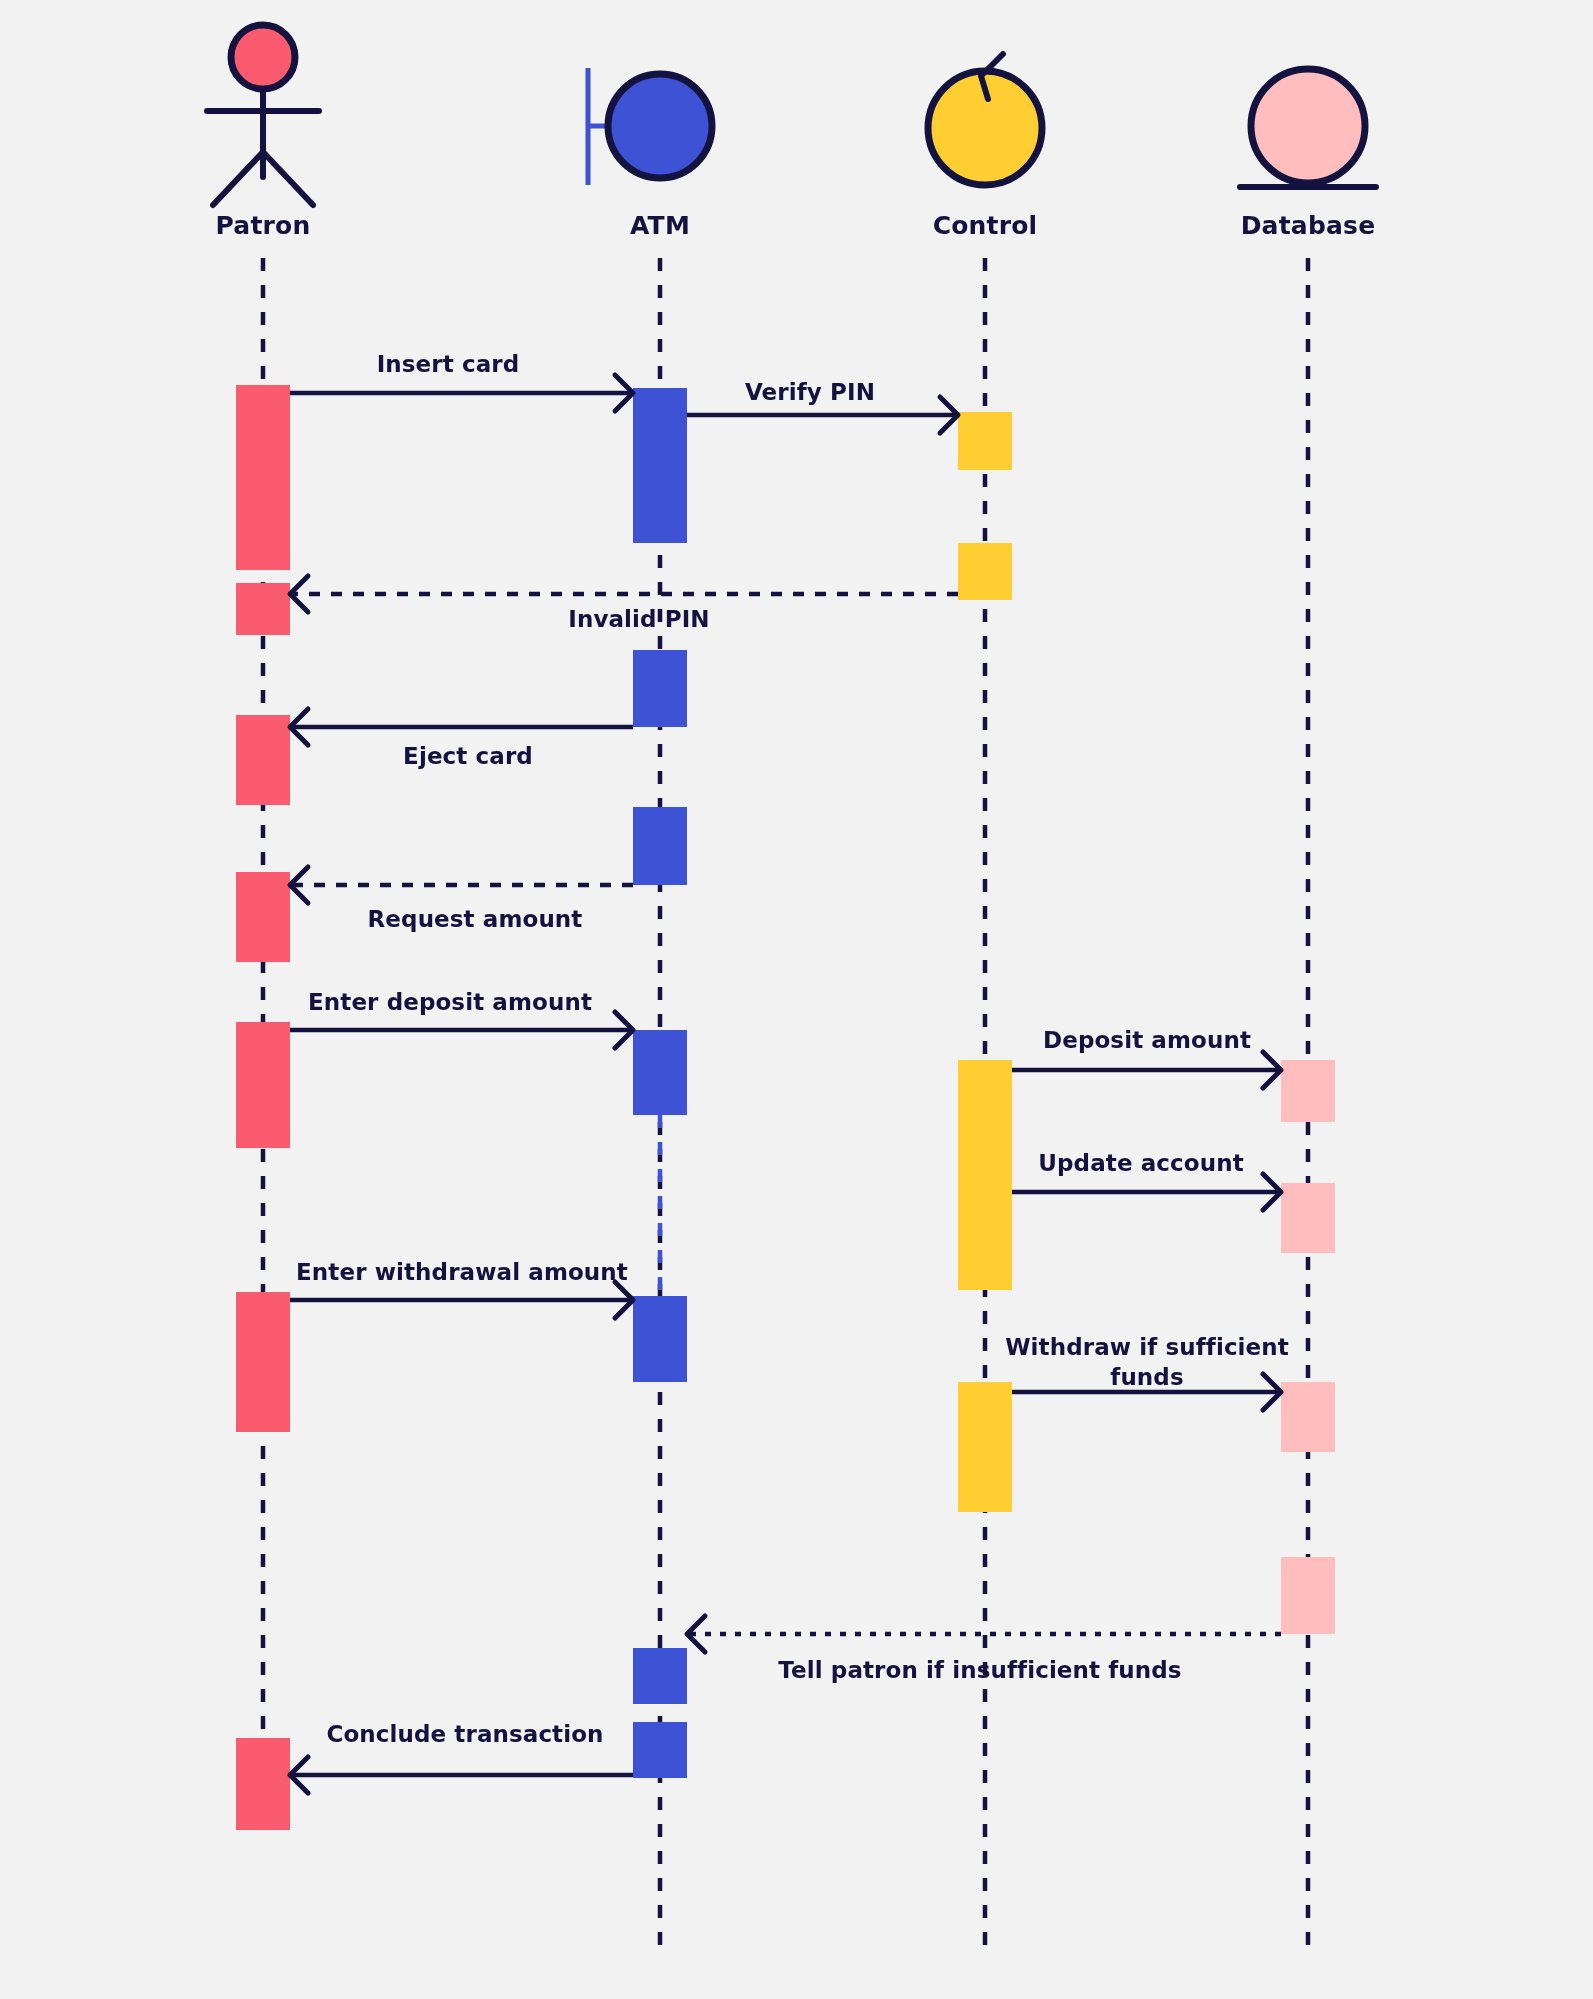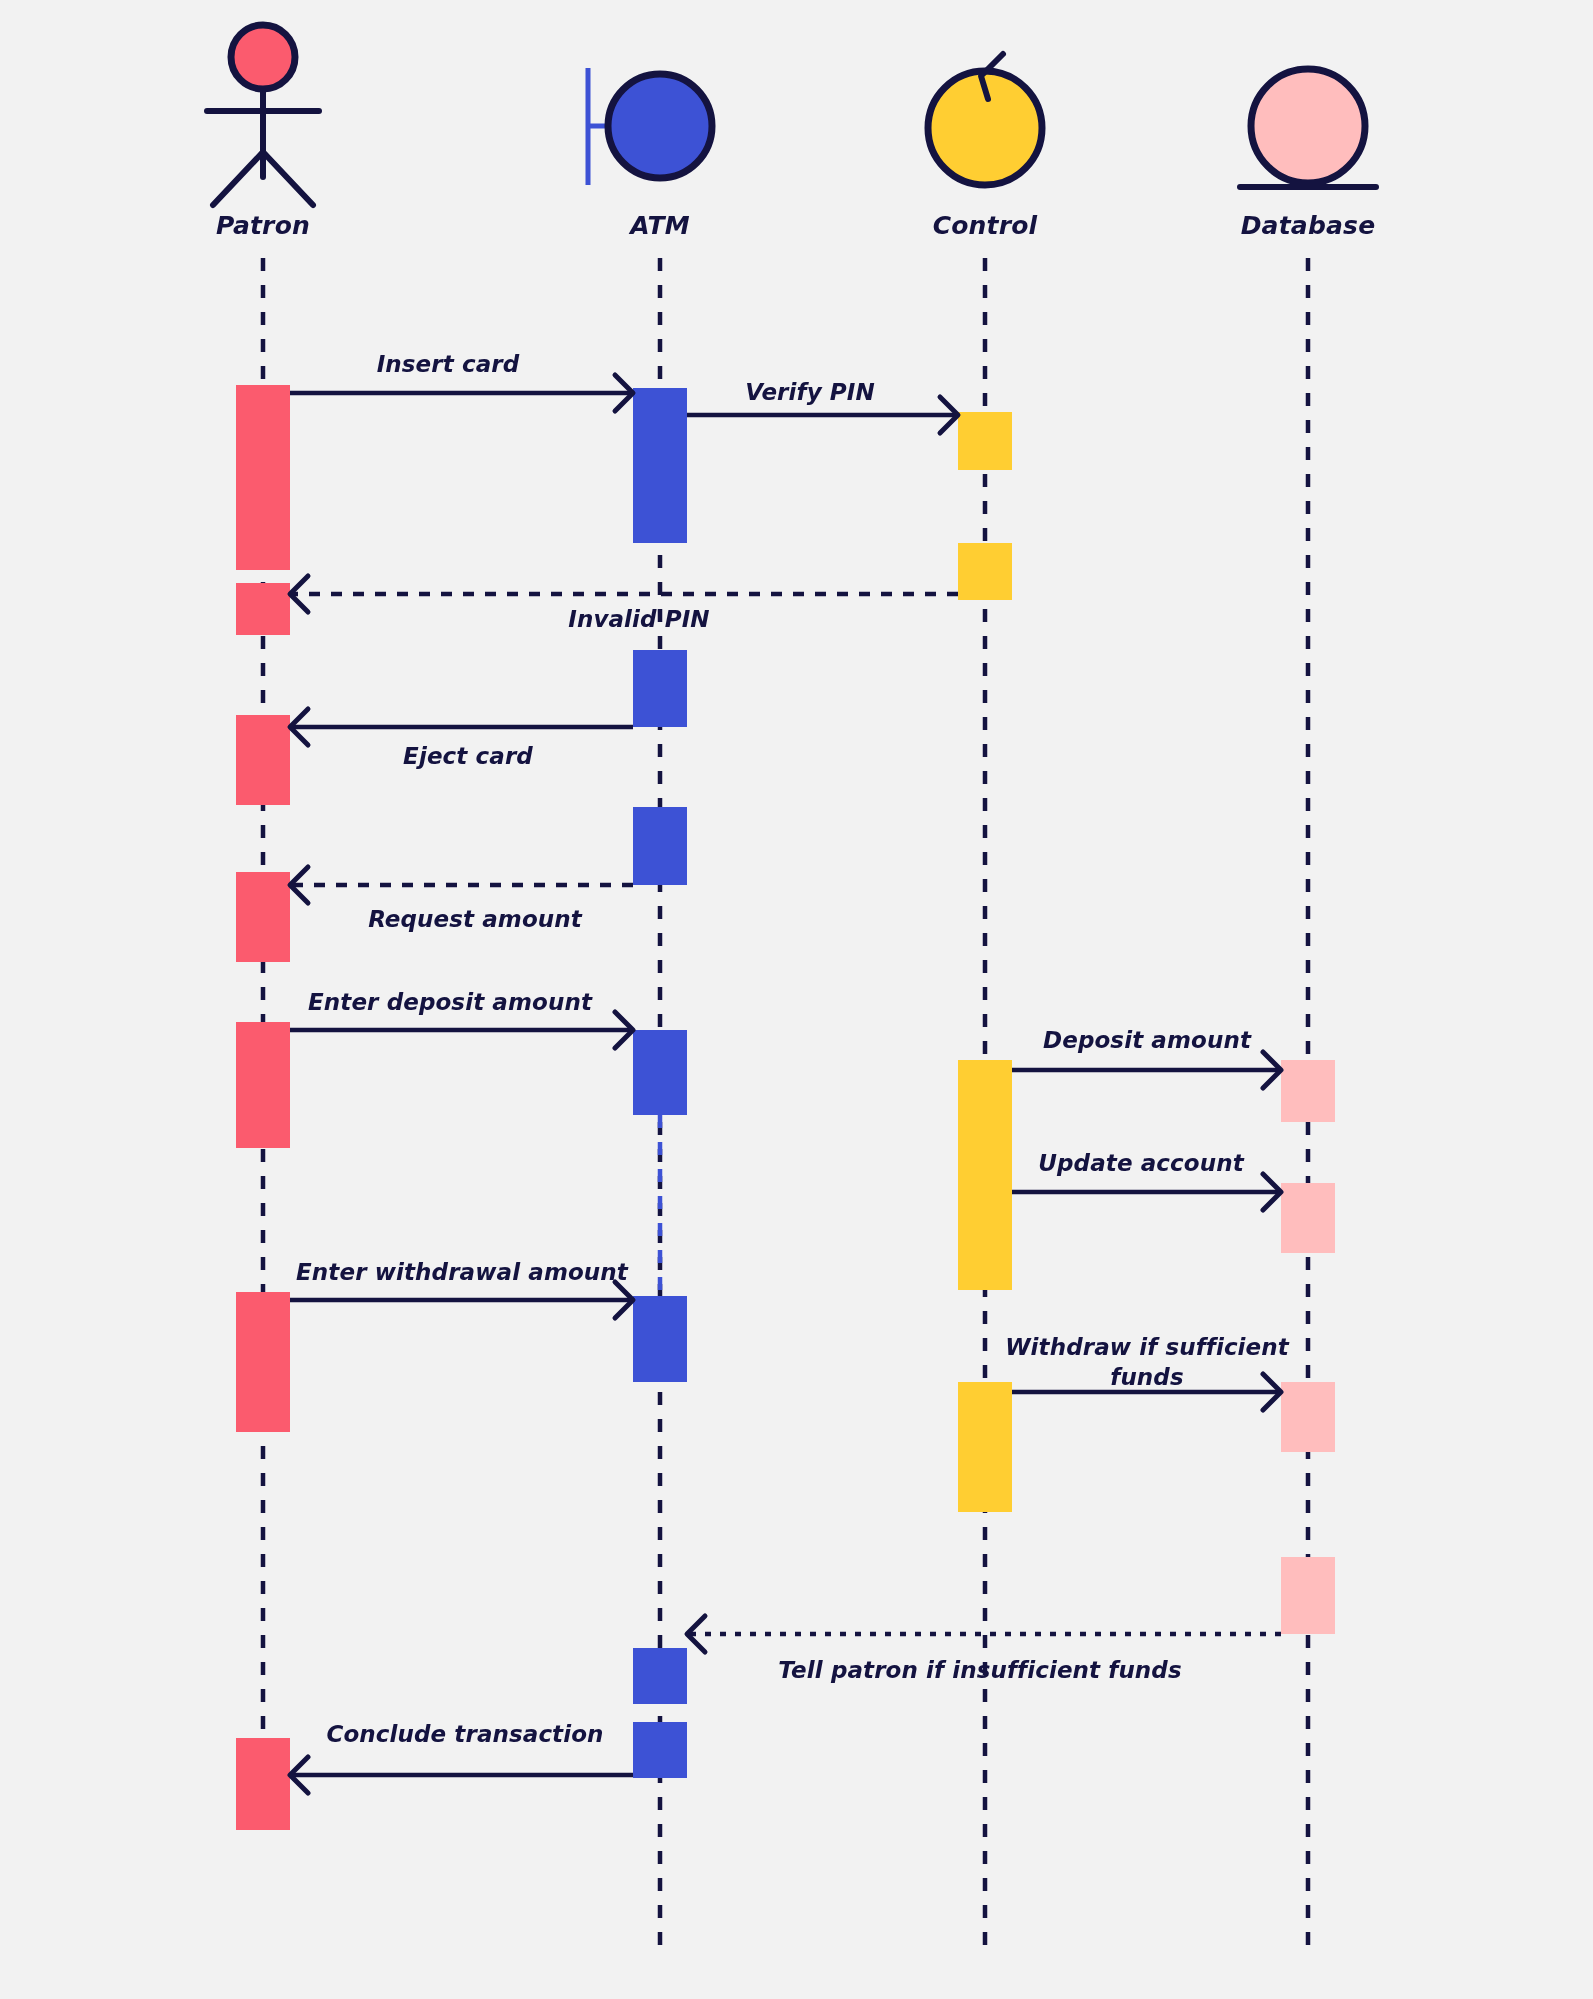--- a/index.html
+++ b/index.html
@@ -11,21 +11,20 @@
     width: 1593px;
     height: 1999px;
     font-family: "DejaVu Sans", sans-serif;
     overflow: hidden;
   }
   #diagram-root {
     position: relative;
     width: 1493px;
     height: 1999px;
     background: #F2F2F2;
-    font-style: italic;
   }
   svg#seq-svg {
     display: block;
     width: 1593px;
     height: 1999px;
   }
   .lifeline-name {
     font-family: "DejaVu Sans", sans-serif;
     font-size: 25px;
     font-weight: 700;

